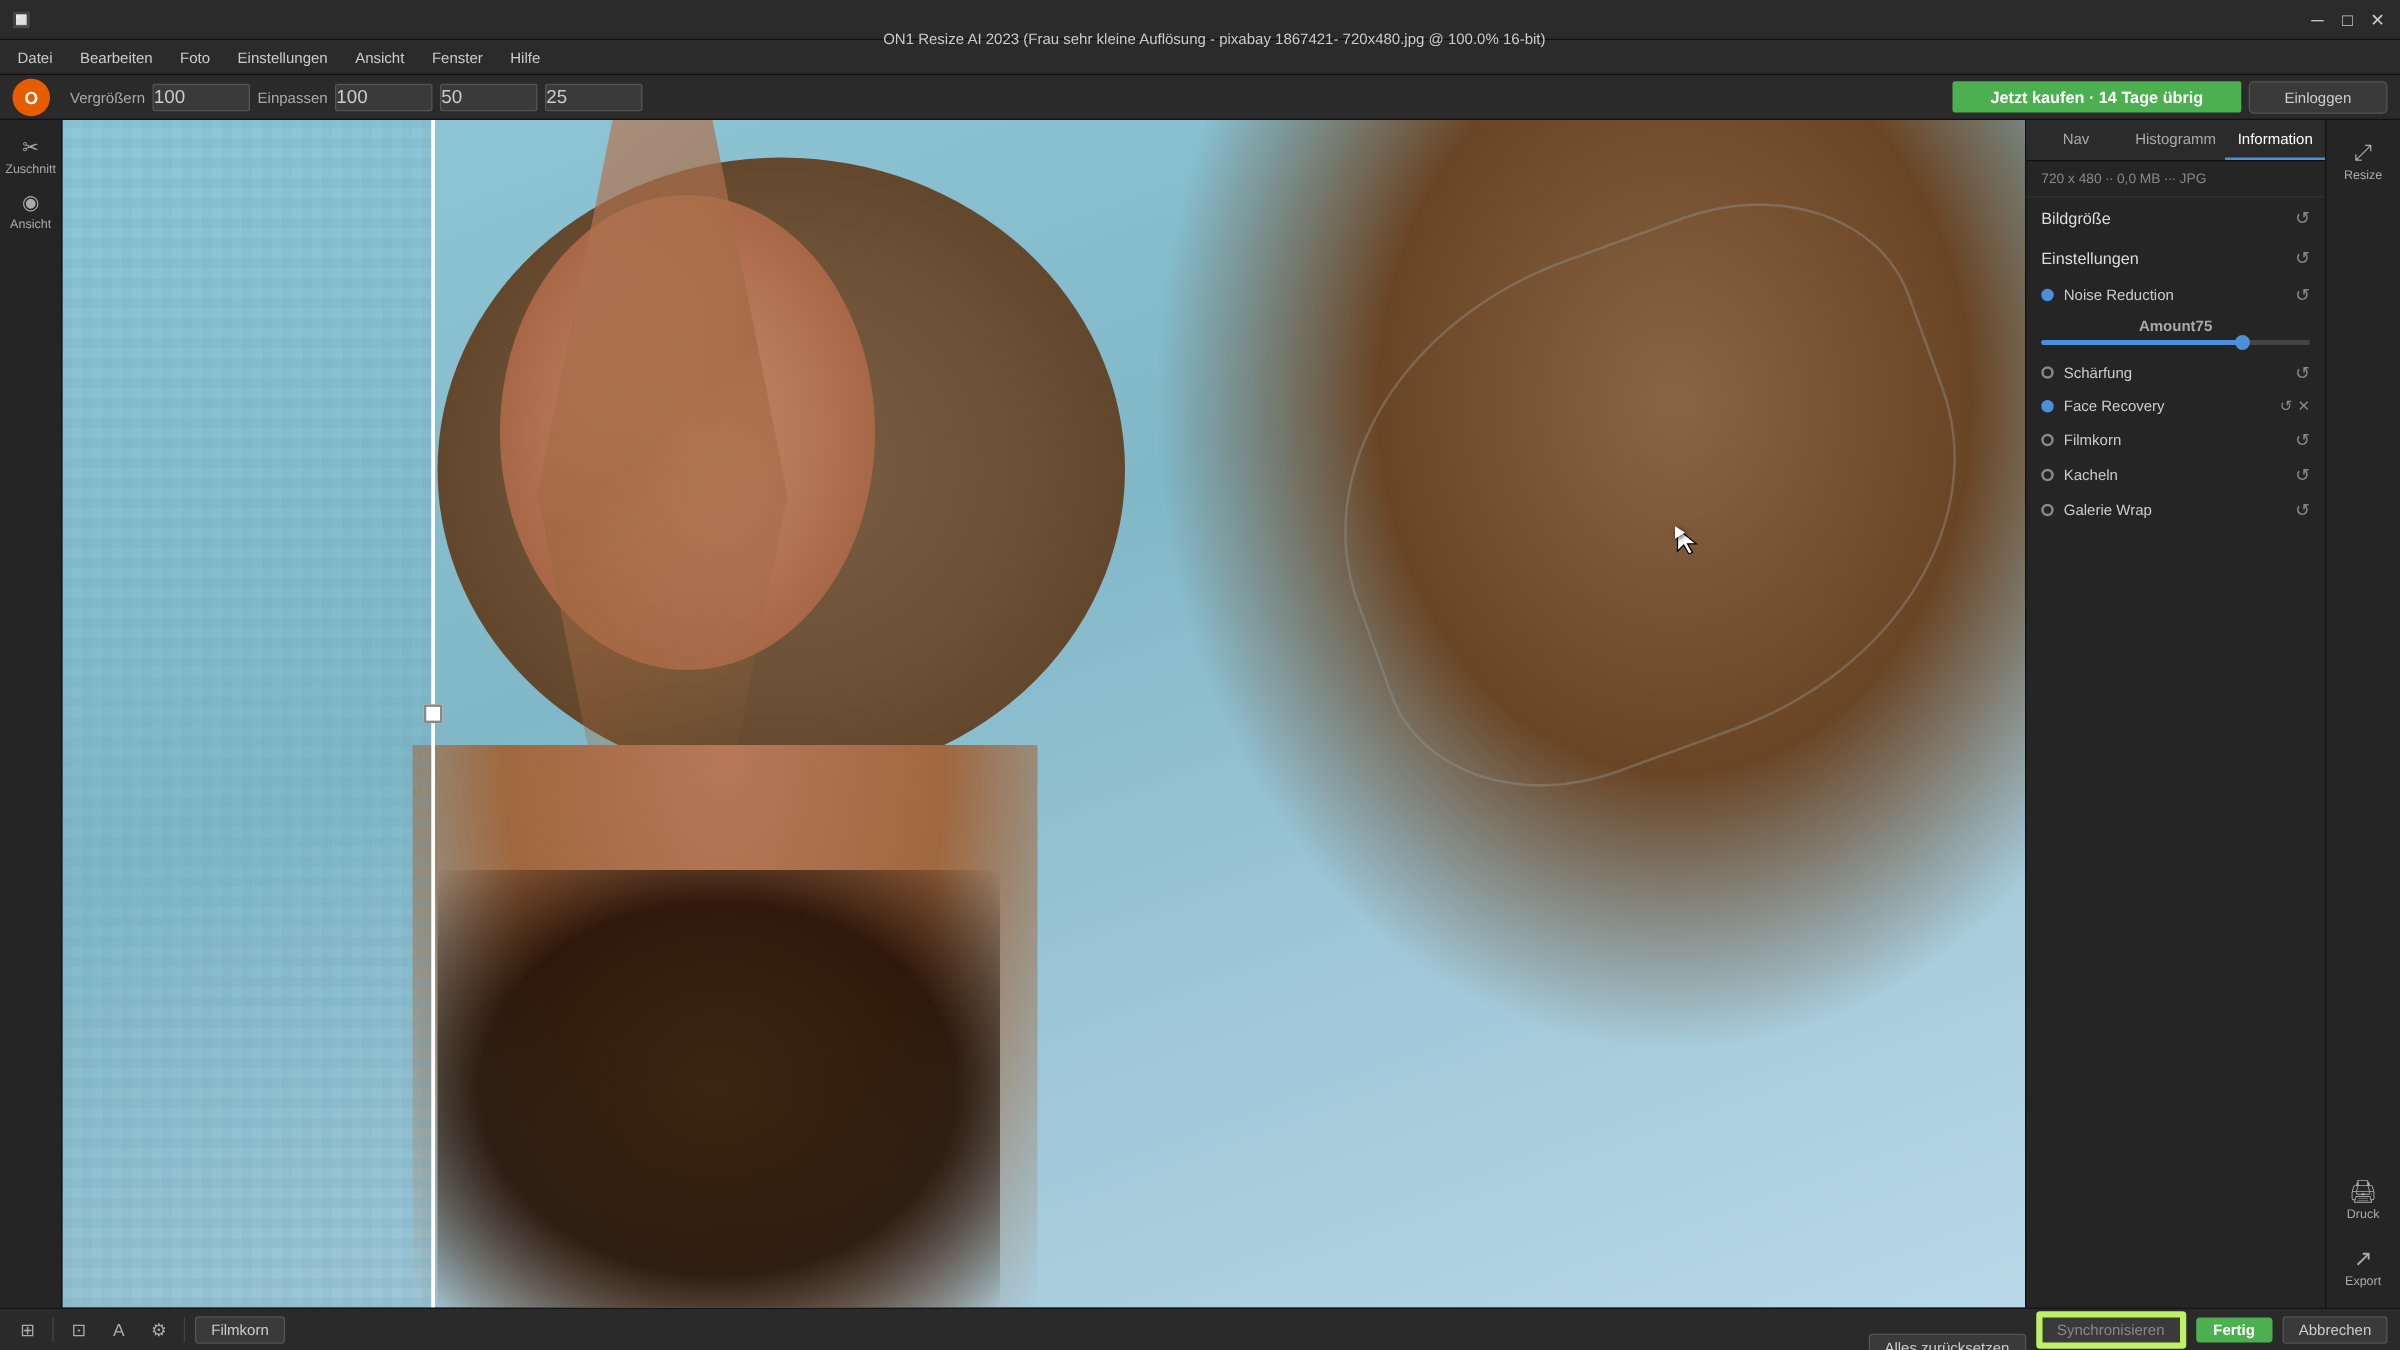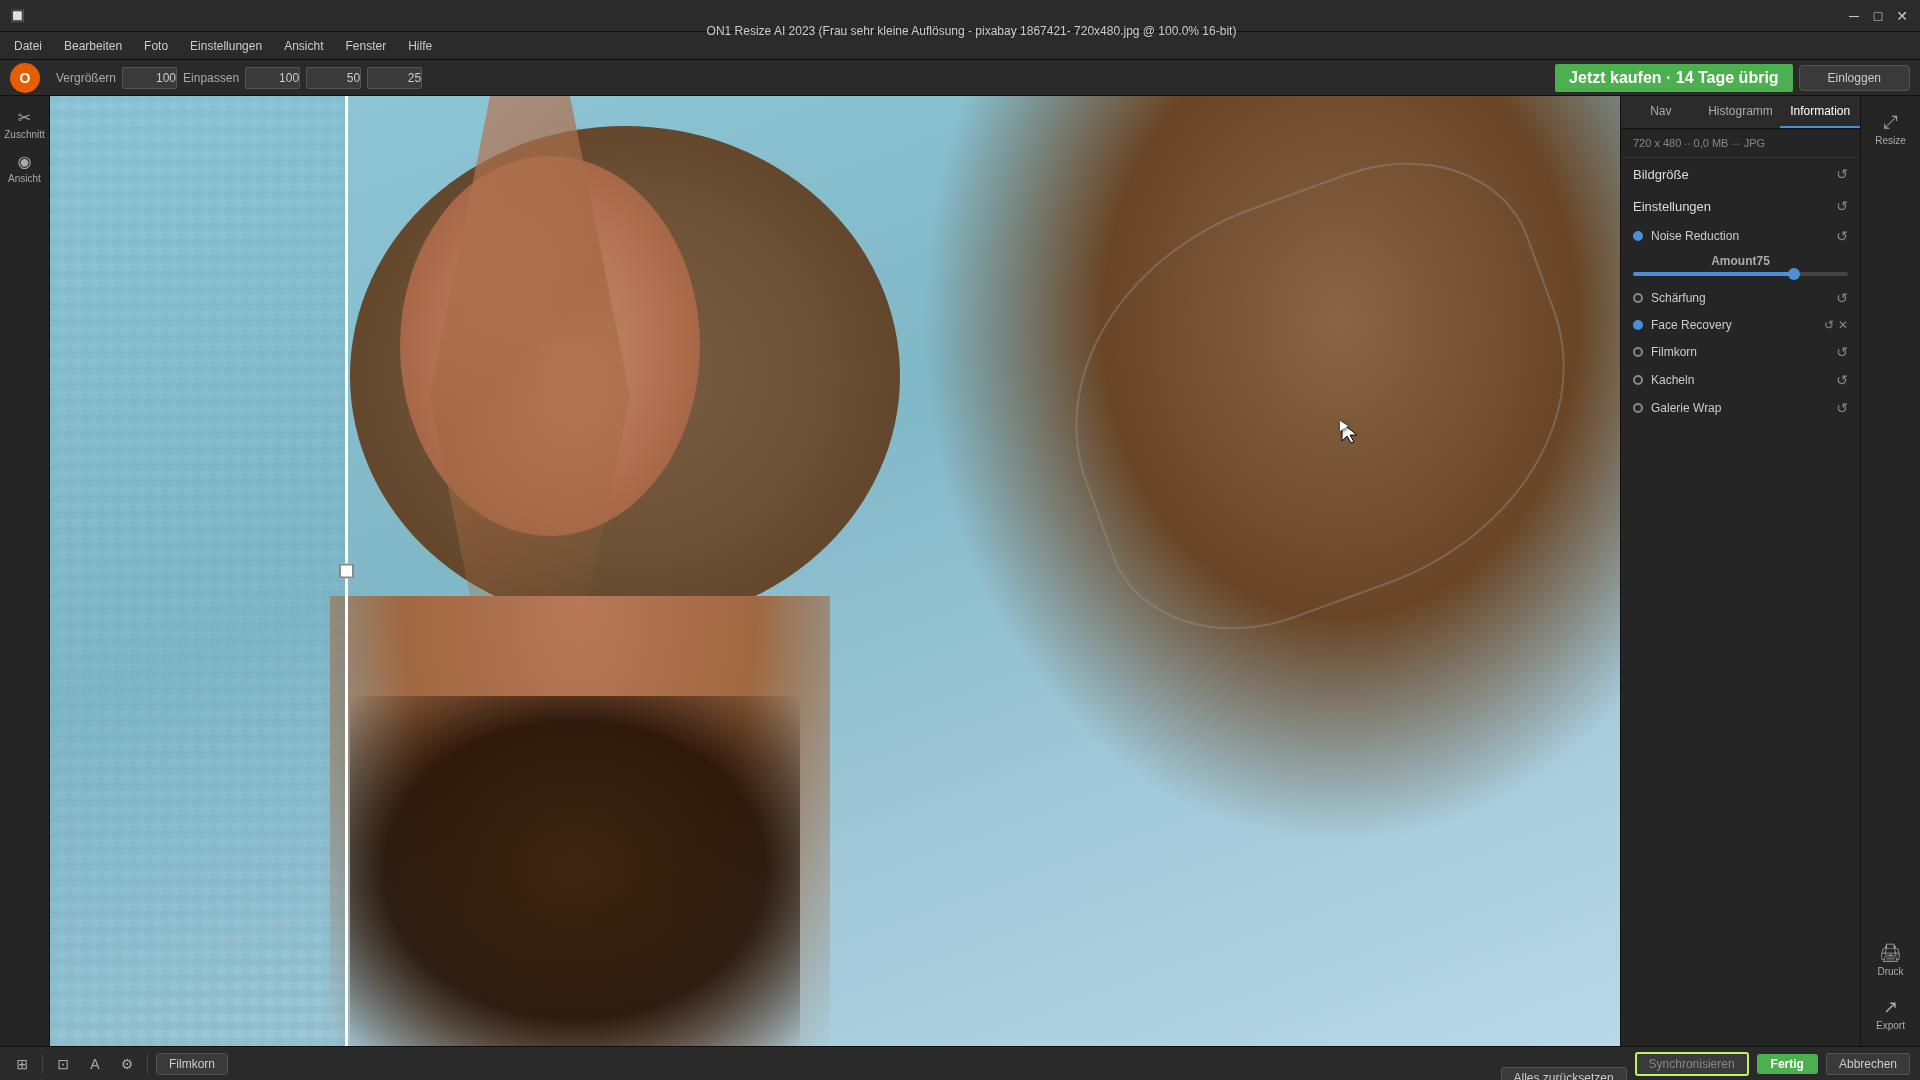--- a/index.html
+++ b/index.html
@@ -85,37 +85,37 @@
       color: white;
       font-weight: bold;
       font-size: 14px;
       margin-right: 10px;
     }
     .toolbar-label {
       color: #aaa;
       font-size: 12px;
     }
     .toolbar-input {
-      width: 55px;
+      width: 78px;
       height: 22px;
       background: #3a3a3a;
       border: 1px solid #555;
       color: #ccc;
-      font-size: 12px;
-      text-align: right;
+      font-size: 15px;
+      text-align: left;
       border-radius: 2px;
     }
     .toolbar-spacer { flex: 1; }
     #buy-btn {
       background: #4caf50;
       color: white;
       border: none;
-      padding: 5px 14px;
+      padding: 5px 30px;
       border-radius: 2px;
-      font-size: 16px;
+      font-size: 13px;
       cursor: pointer;
       font-weight: bold;
     }
     #login-btn {
       background: #3a3a3a;
       color: #ccc;
       border: 1px solid #555;
       padding: 5px 28px;
       border-radius: 4px;
       font-size: 12px;
@@ -428,21 +428,21 @@
       border: 1px solid #555;
       color: #ccc;
       padding: 3px 12px;
       border-radius: 3px;
       font-size: 12px;
       cursor: pointer;
       margin-top: 28px;
     }
     .sync-btn {
       background: #3a3a3a;
-      border: 2px solid #bef264;
+      border: 5px solid #bef264;
       color: #888;
       padding: 3px 12px;
       border-radius: 3px;
       font-size: 12px;
       cursor: pointer;
     }
     .fertig-btn {
       background: #4caf50;
       border: none;
       color: white;

